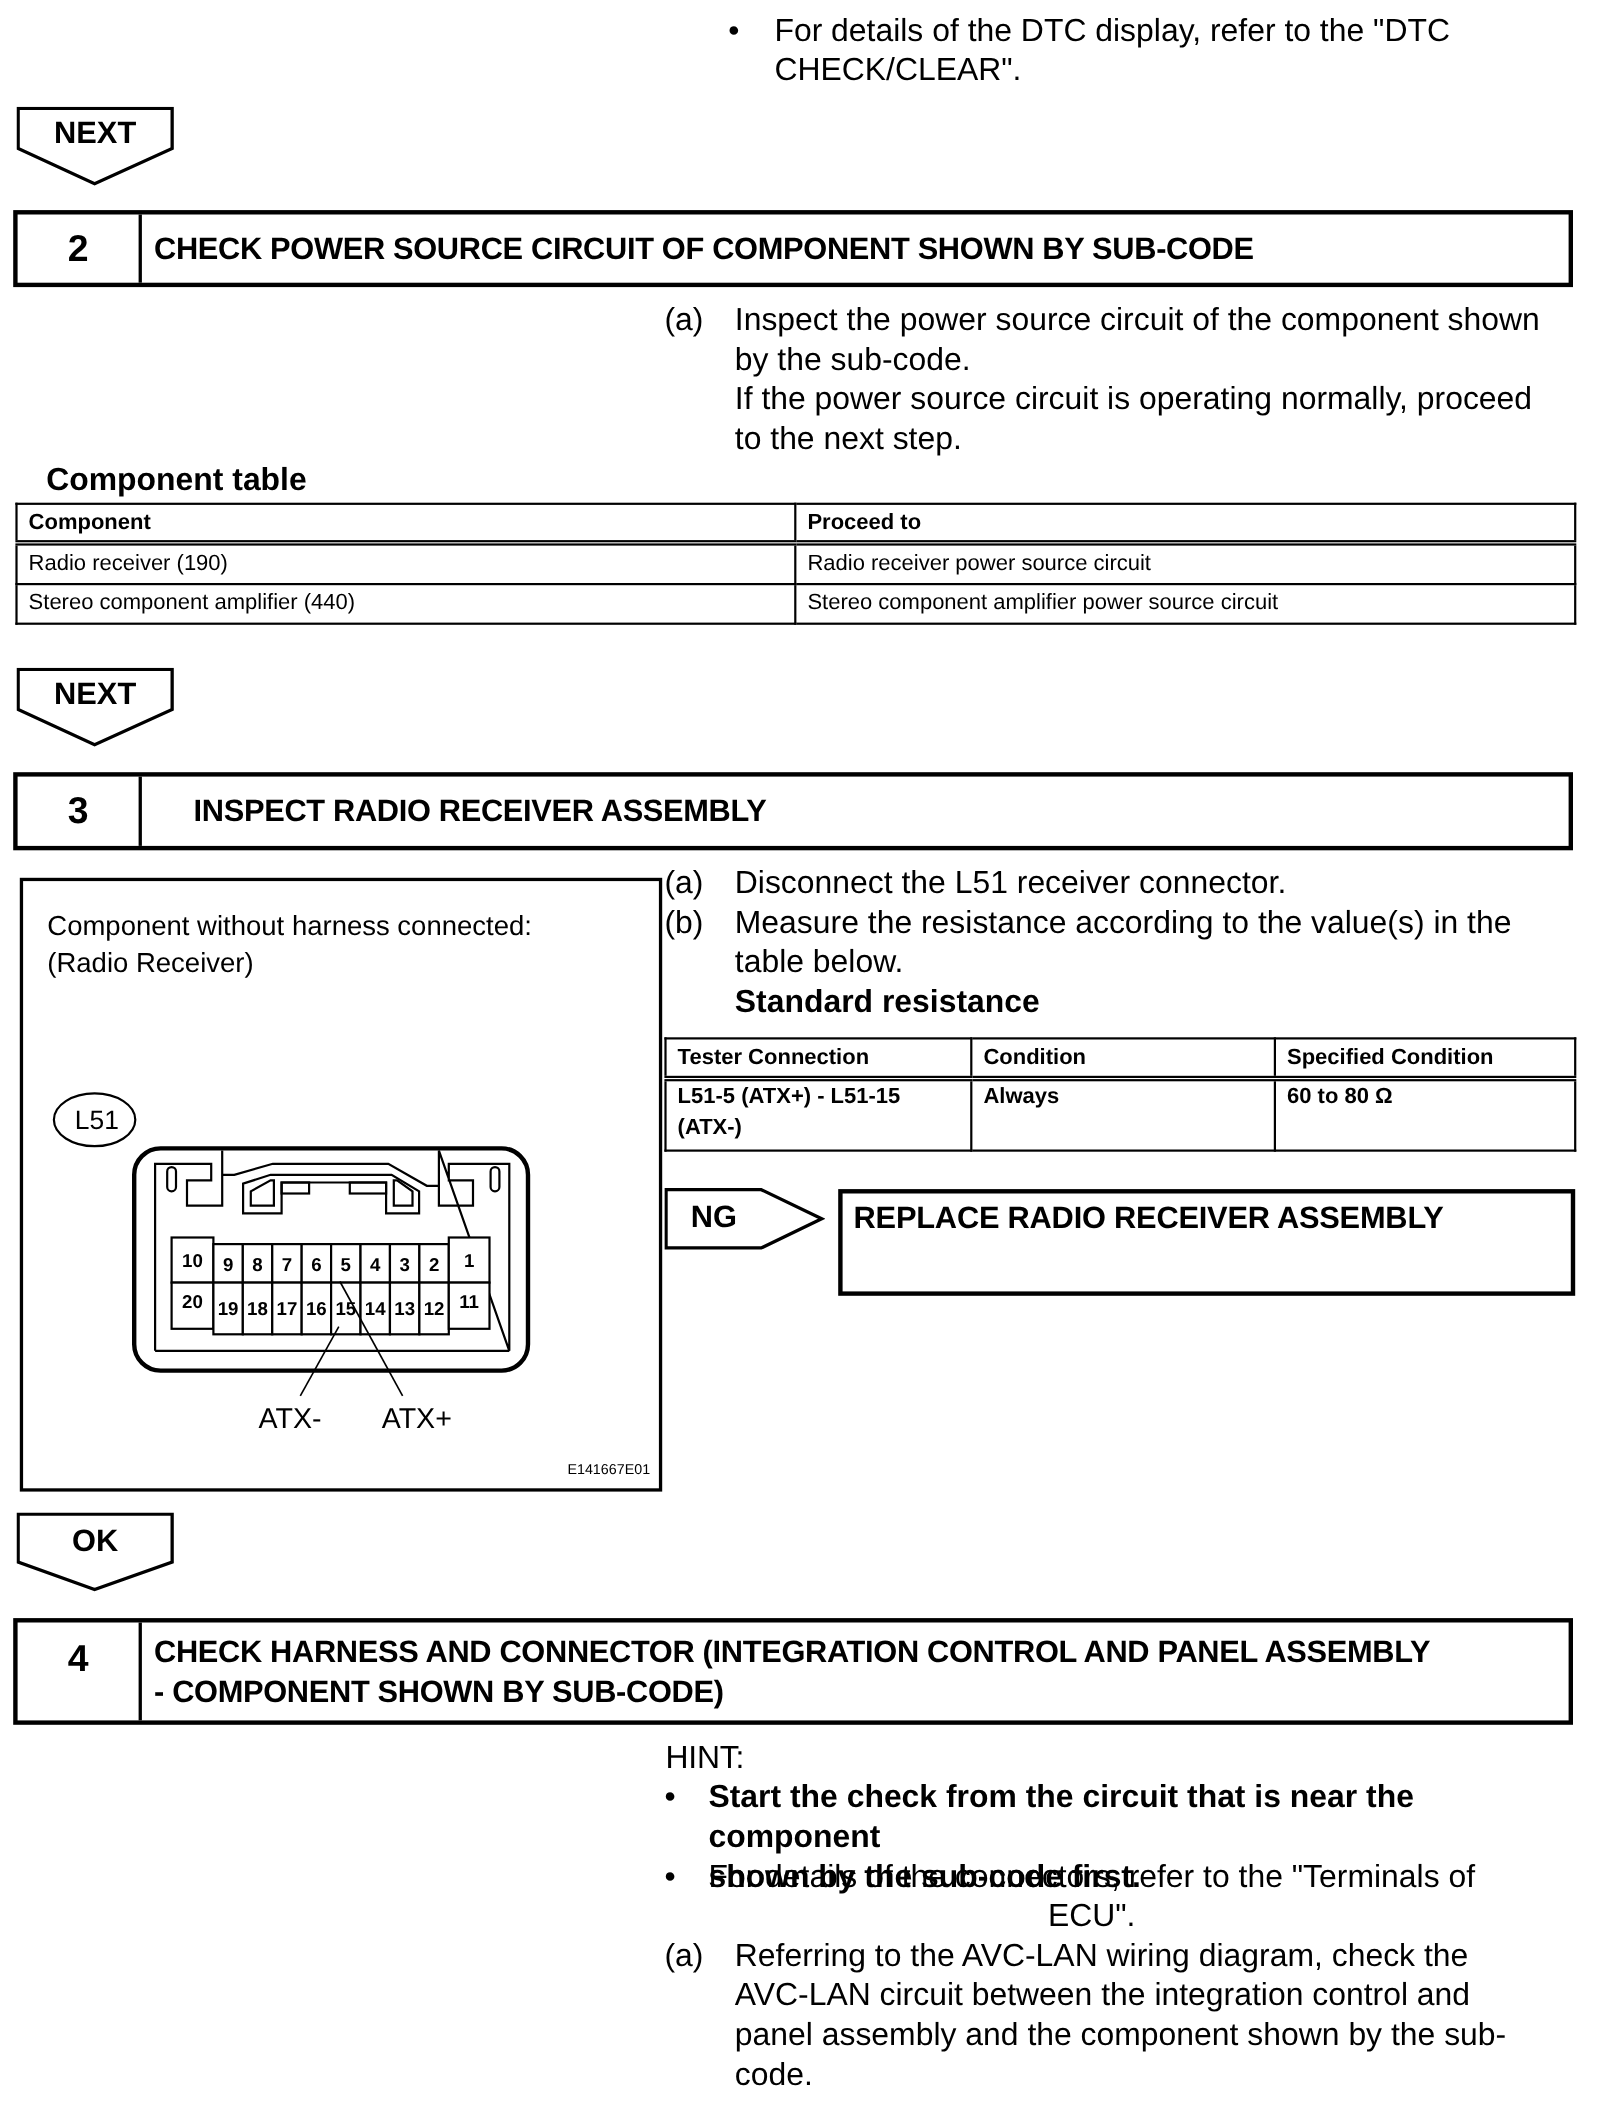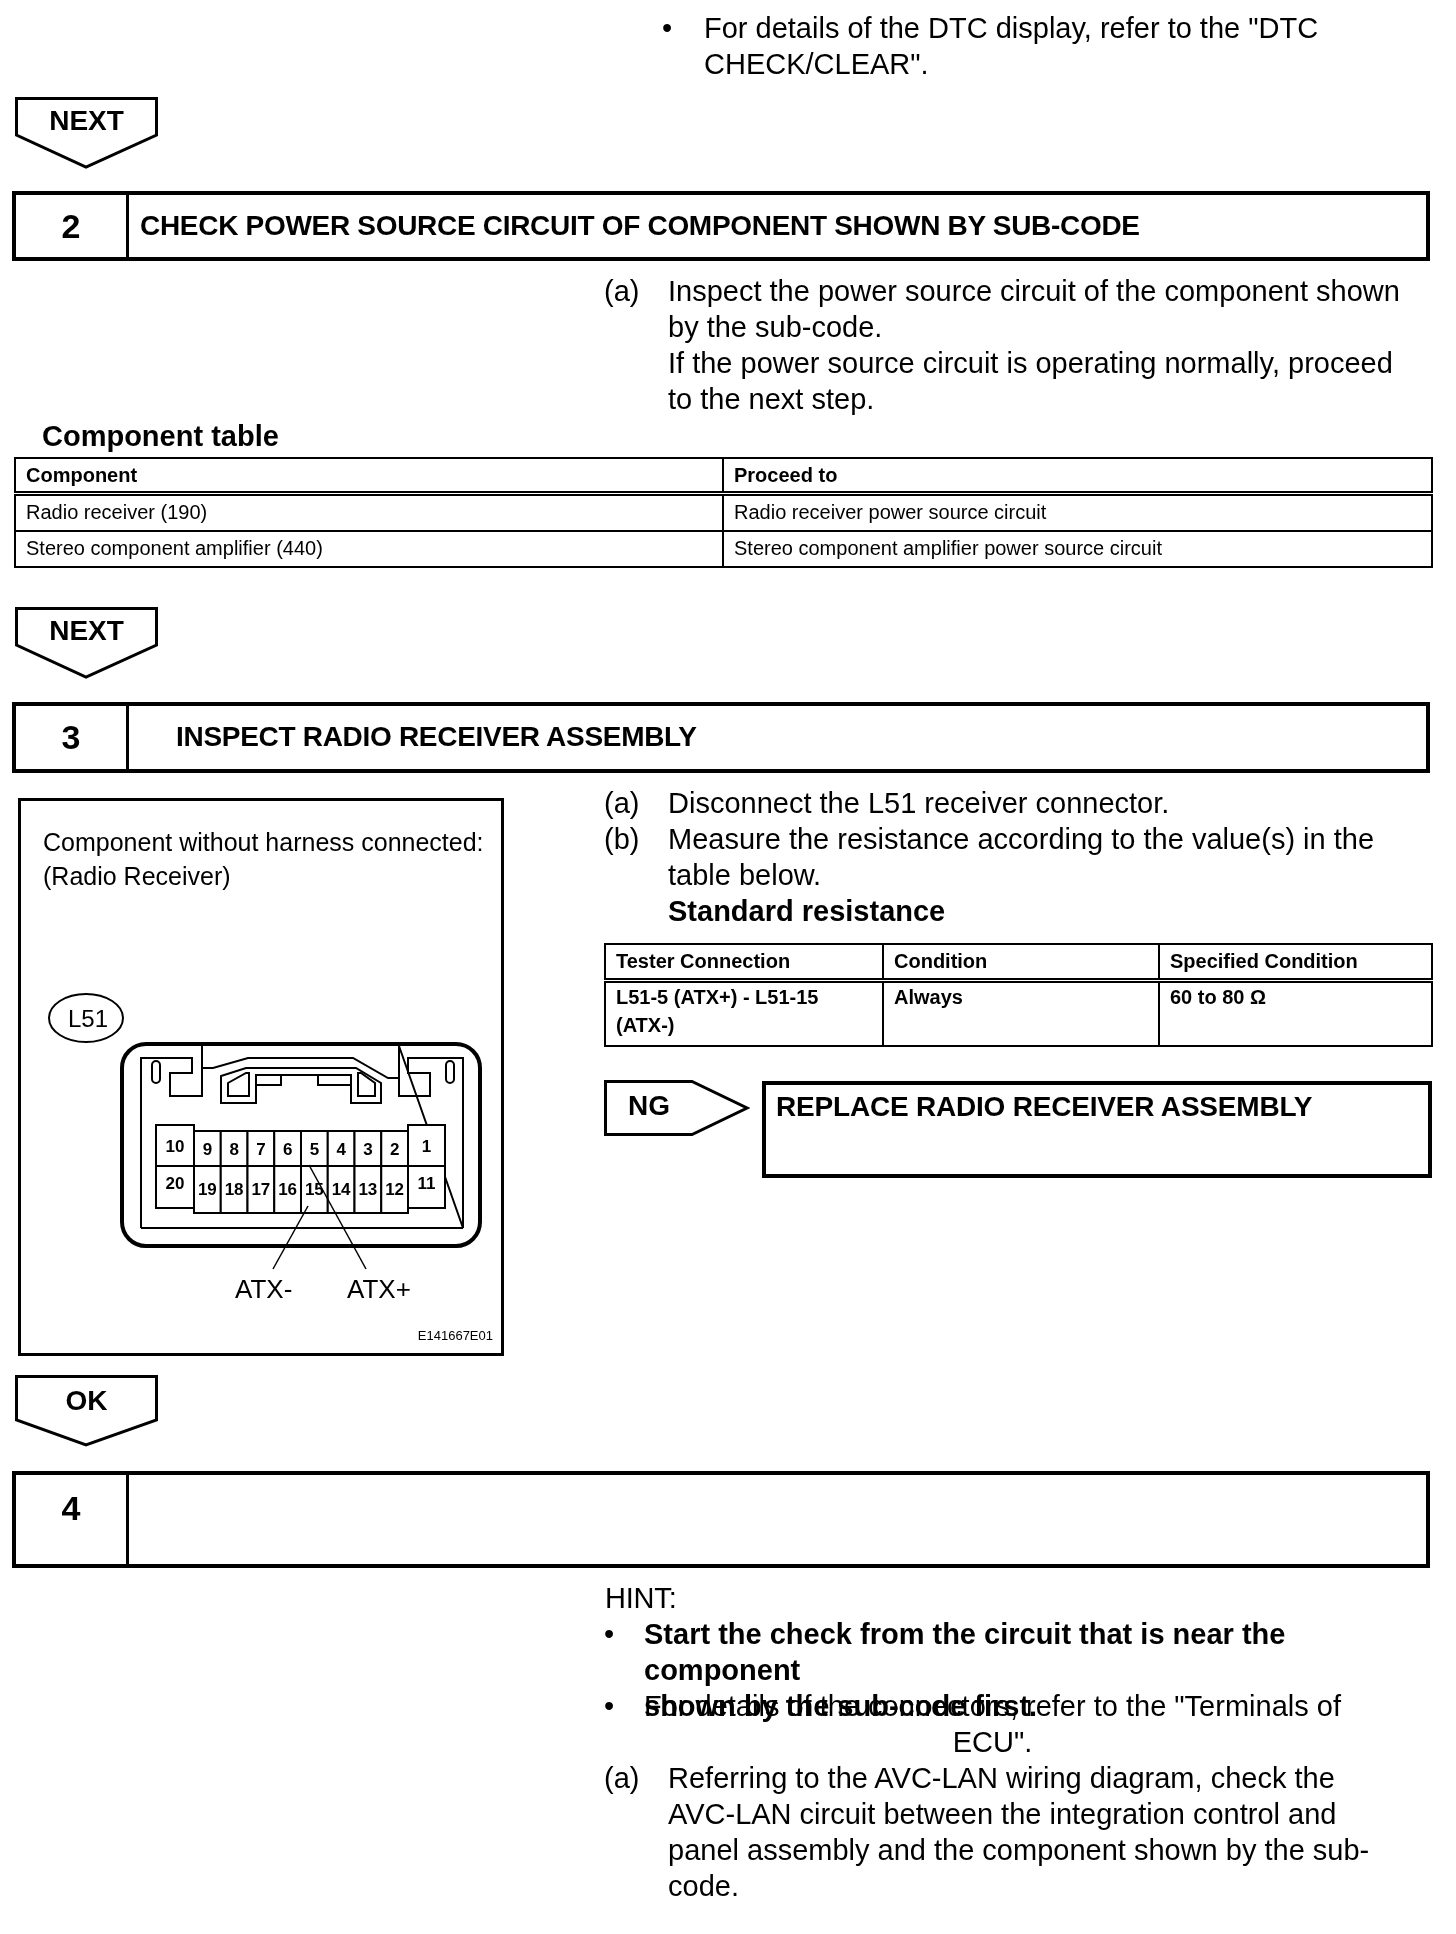--- a/index.html
+++ b/index.html
@@ -32,21 +32,21 @@
 
   .comp { left: 14px; top: 457px; width: 1417px; font-size: 20px; }
   .comp th, .comp td { height: 34px; line-height: 32px; }
   .comp thead th { height: 31px; }
 
   .res { left: 604px; top: 943px; width: 827px; font-size: 20px; }
   .res th { height: 33px; line-height: 32px; }
   .res td { height: 62px; line-height: 28px; padding-top: 2px; font-weight: bold; }
 
   
-  .diagram { position: absolute; left: 18px; top: 798px; width: 486px; height: 558px; border: 3px solid #000; box-sizing: border-box; }
+  .diagram { position: absolute; left: 18px; top: 798px; width: 584px; height: 558px; border: 3px solid #000; box-sizing: border-box; }
 
   .replace { position: absolute; left: 762px; top: 1081px; width: 670px; height: 97px; border: 4px solid #000; box-sizing: border-box; }
   .replace span { position: absolute; left: 10px; top: 6px; font-weight: bold; font-size: 28px; letter-spacing: -0.2px; }
 </style>
 </head>
 <body>
 
 <div class="item" style="left:662px; top:10px; width:760px;">
   <span class="marker">•</span>
   <span class="body" style="left:42px;">For details of the DTC display, refer to the "DTC
@@ -232,20 +232,22 @@
 
 <div class="badge" style="left:15px; top:1375px;">
   <svg width="145" height="74">
     <polygon points="1.5,1.5 141.5,1.5 141.5,45 71,70 1.5,45" fill="#fff" stroke="#000" stroke-width="3"></polygon>
   </svg>
   <span class="lbl" style="top:10px;">OK</span>
 </div>
 
 <div class="step" style="top:1471px; height:97px;">
   <div class="num" style="line-height:66px;">4</div>
+  <div class="title" style="top:9px; white-space:pre-line;">CHECK HARNESS AND CONNECTOR (INTEGRATION CONTROL AND PANEL ASSEMBLY
+- COMPONENT SHOWN BY SUB-CODE)</div>
 </div>
 
 <div class="abs txt" style="left:605px; top:1580px;">HINT:</div>
 <div class="item" style="left:604px; top:1616px; width:840px;">
   <span class="marker">•</span>
   <span class="body" style="left:40px;font-weight:bold;">Start the check from the circuit that is near the component
 shown by the sub-code first.</span>
 </div>
 <div class="item" style="left:604px; top:1688px; width:840px;">
   <span class="marker">•</span>

